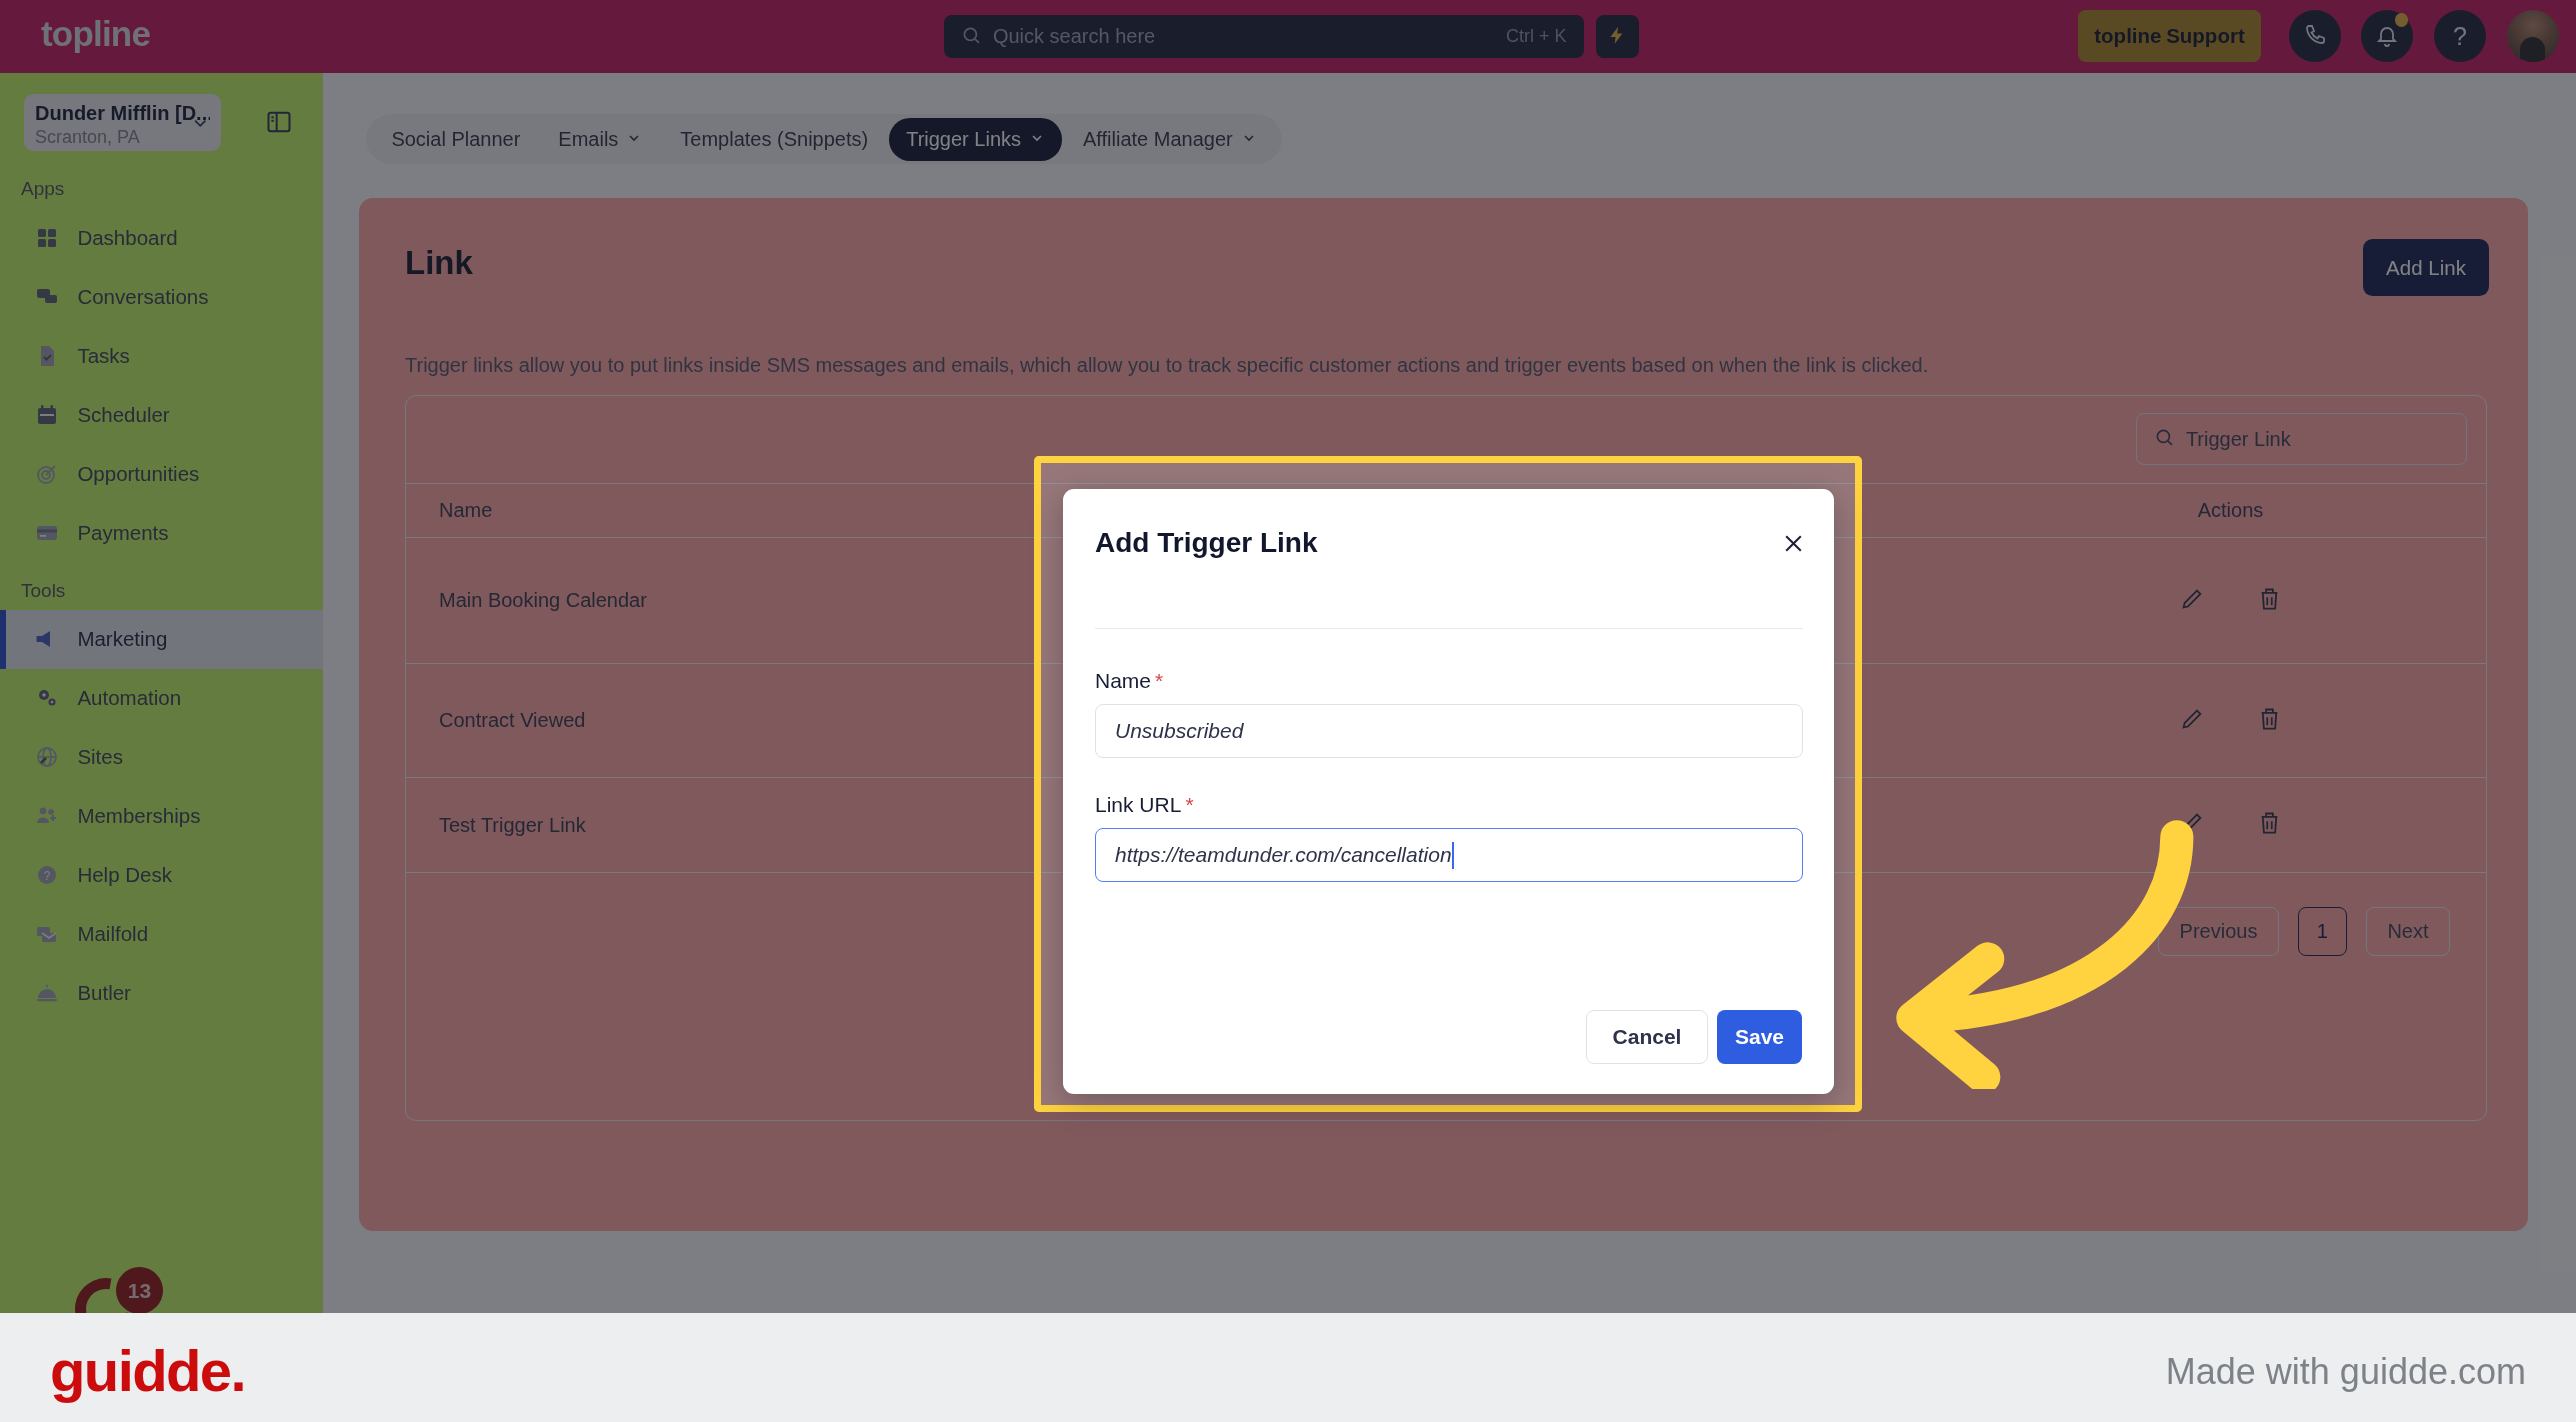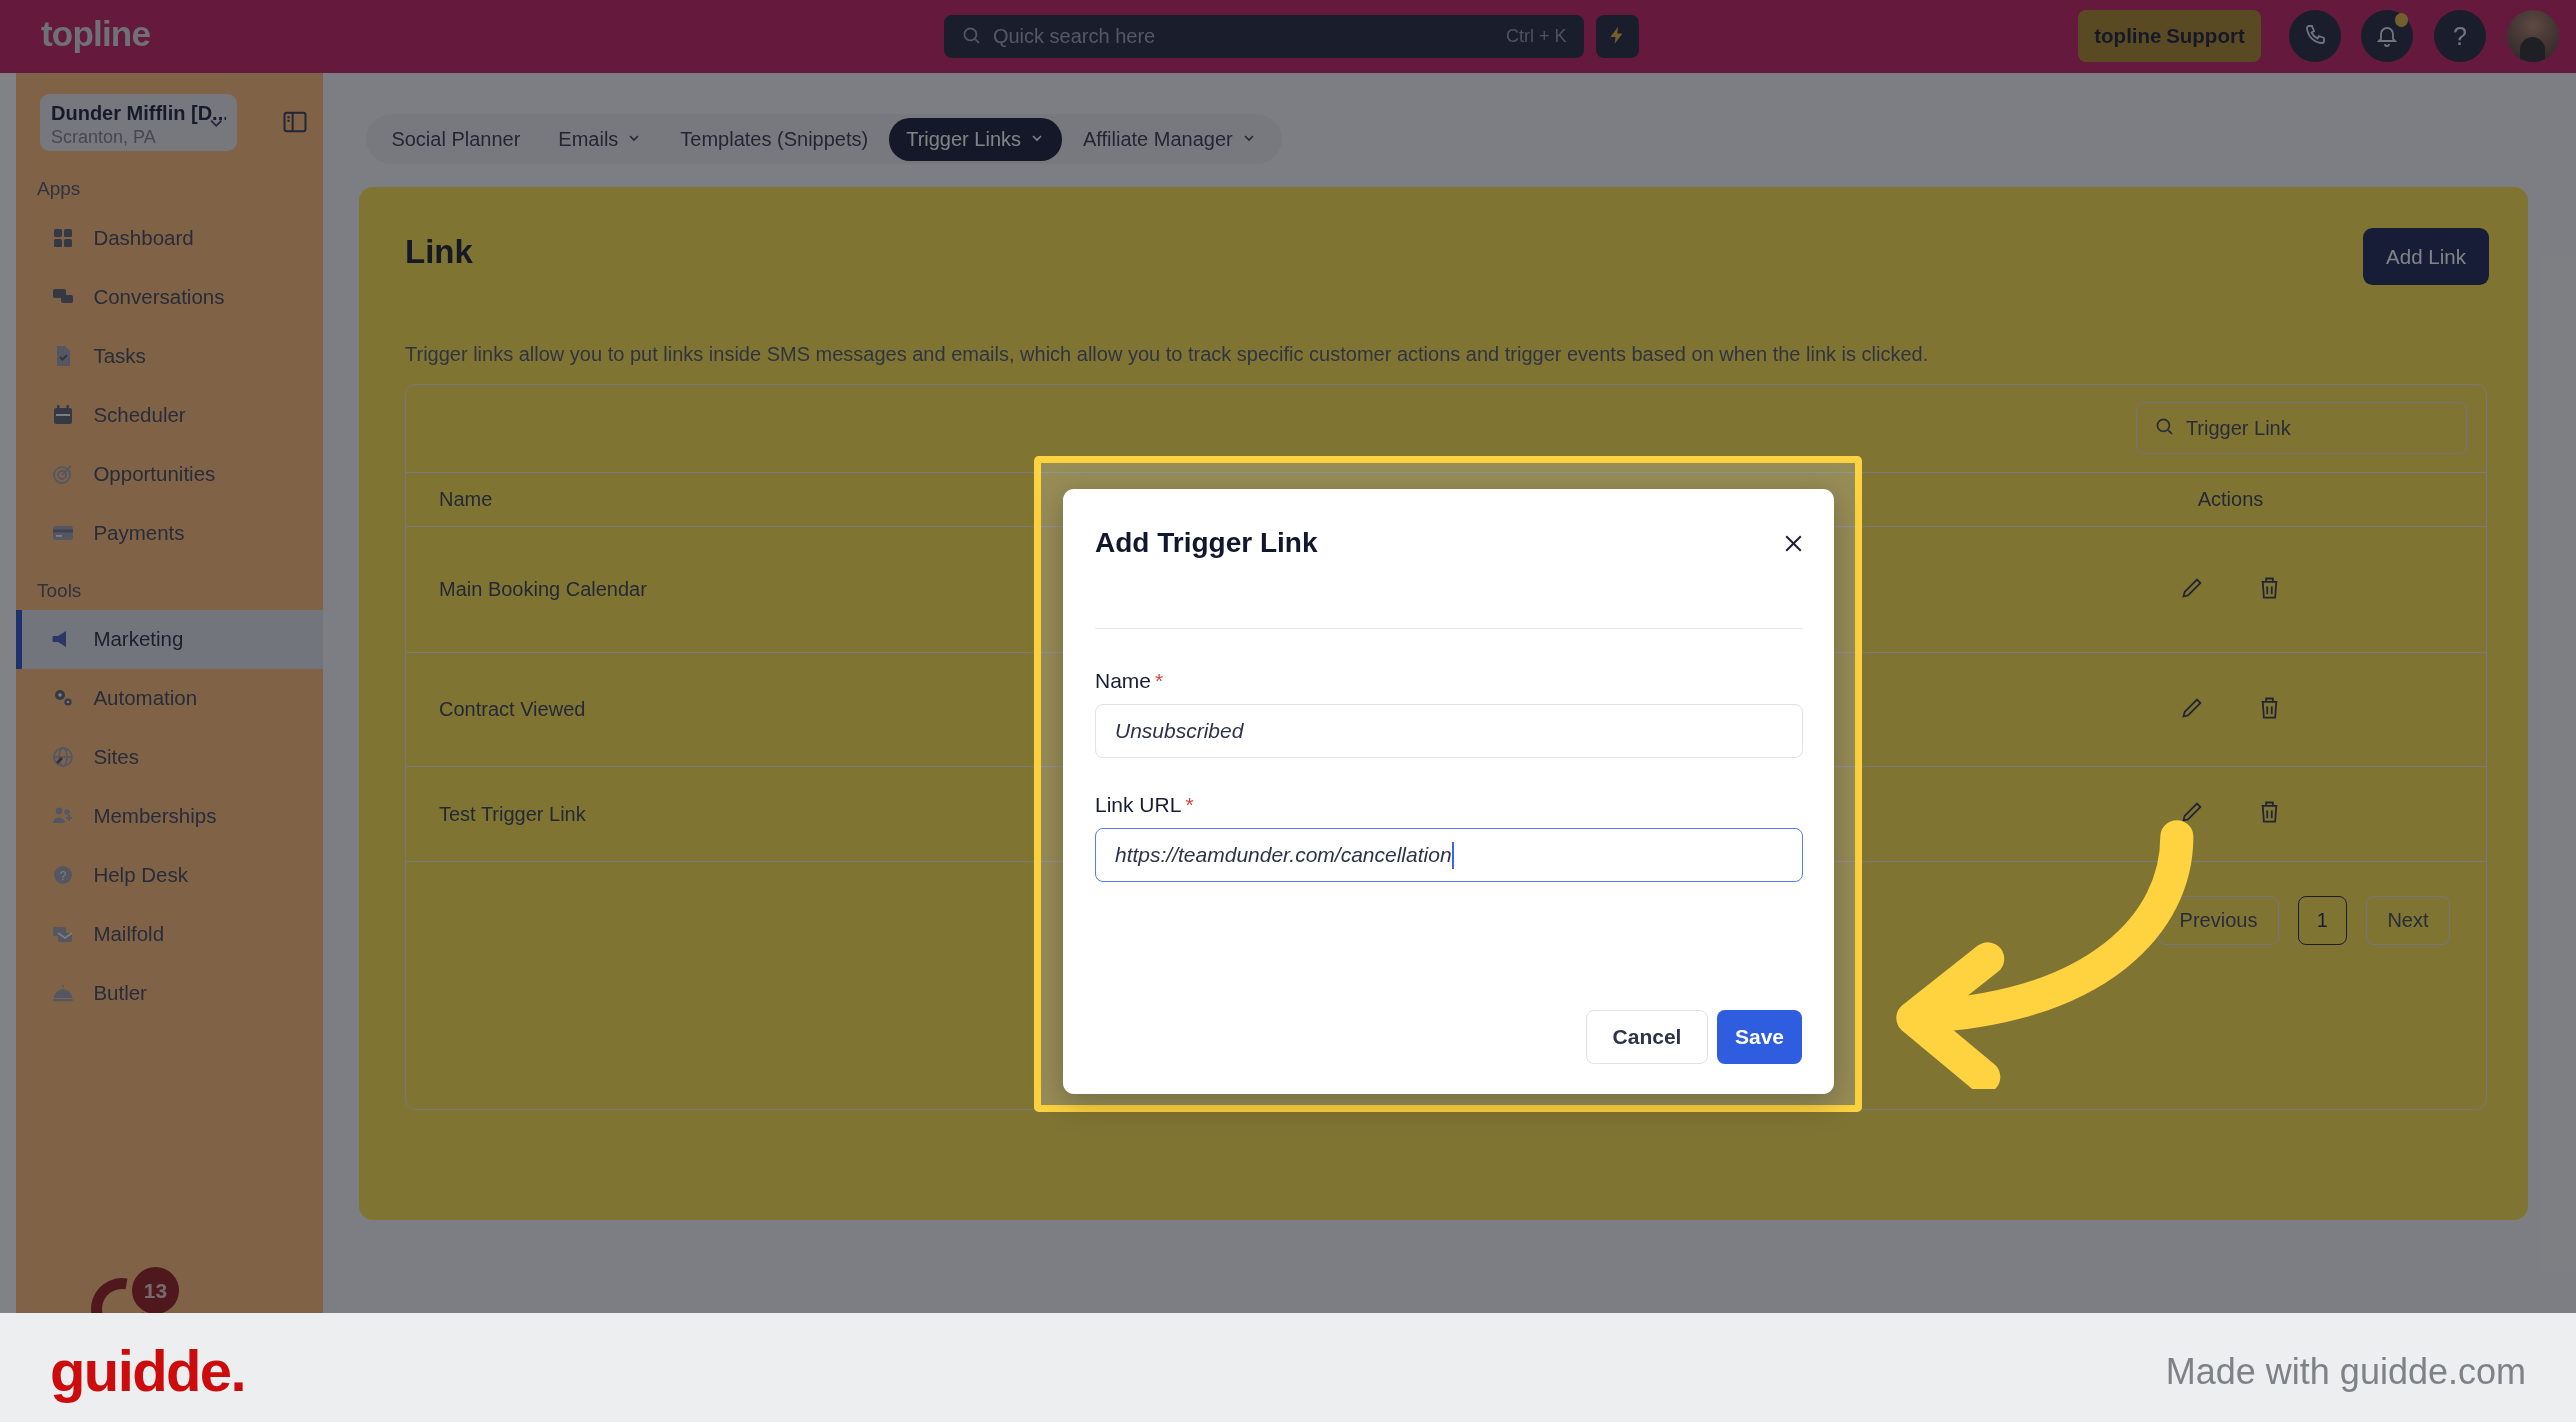--- a/index.html
+++ b/index.html
@@ -56,22 +56,22 @@
     border-radius: 50%; overflow: hidden;
     background: radial-gradient(circle at 50% 30%, #b2836a 0%, #7d5a48 45%, #3c3530 100%);
   }
   .avatar-top::after {
     content: ""; position: absolute; left: 13.4px; top: 27px; width: 25px; height: 27px;
     border-radius: 12.6px 12.6px 3.2px 3.2px; background: #26242b;
   }
 
   
   .sidebar {
-    position: absolute; left: 16px; top: 73px; width: 323px; height: 1241px;
-    background: #fdba74;
+    position: absolute; left: 0; top: 73px; width: 323px; height: 1241px;
+    background: #bef264;
   }
   .org-box {
     position: absolute; left: 24px; top: 21px; width: 197px; height: 57px;
     background: #e6e8ec; border-radius: 9.5px; padding: 7px 11px;
   }
   .org-name { font-size: 20px; font-weight: 700; color: #141a33; line-height: 24px;
     white-space: nowrap; overflow: hidden; }
   .org-sub  { font-size: 18px; color: #7b7f8c; line-height: 24px; }
   .org-chev { position: absolute; right: 11px; top: 19px; color: #2c3350; }
   .panel-toggle {
@@ -119,22 +119,22 @@
     background: #ebecef; border-radius: 25px; display: flex; align-items: center;
     padding: 0 8px; gap: 3.2px; text-align: right;
   }
   .tab {
     display: flex; align-items: center; gap: 8px; height: 43px;
     padding: 0 17.4px; border-radius: 21px; font-size: 20px; color: #2f3446;
     white-space: nowrap;
   }
   .tab.active { background: #0e1430; color: #ffffff; }
   .content-card {
-    position: absolute; left: 36px; top: 114px; width: 2169px; height: 1033px;
-    background: #fde047; border-radius: 14px;
+    position: absolute; left: 36px; top: 125px; width: 2169px; height: 1033px;
+    background: #fca5a5; border-radius: 14px;
   }
   .page-title { position: absolute; left: 46px; top: 46px; font-size: 33px; font-weight: 600; color: #11172c; }
   .add-link-btn {
     position: absolute; right: 39px; top: 41px; width: 126px; height: 57px;
     background: #16214f; color: #ffffff; border-radius: 9.5px;
     display: flex; align-items: center; justify-content: center; font-size: 20.5px;
   }
   .page-desc { position: absolute; left: 46px; top: 156px; font-size: 20px; color: #4c5267; }
 
   .table-card {

